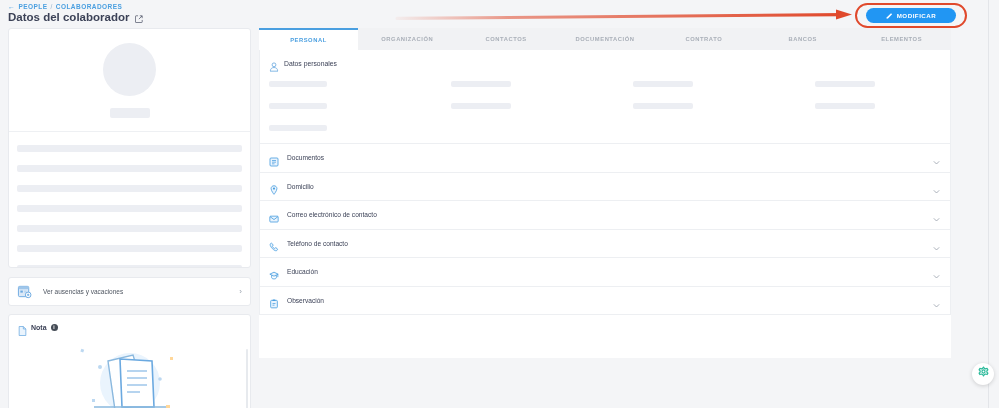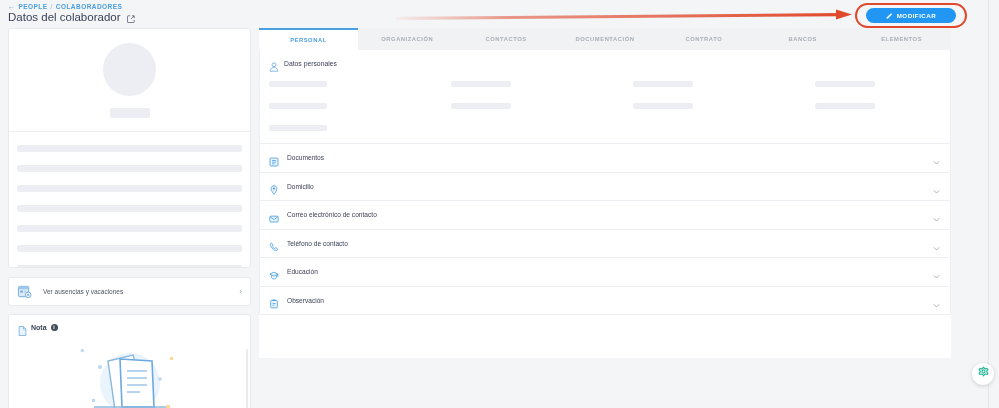--- a/index.html
+++ b/index.html
@@ -15,21 +15,21 @@
   .header { position: absolute; left: 0; top: 0; width: 999px; height: 28px; }
   .breadcrumb {
     position: absolute; left: 8px; top: 3px;
     font-size: 6.5px; letter-spacing: .45px; color: #4a9fe0; font-weight: 700;
     display: flex; align-items: center; gap: 3px; white-space: nowrap;
   }
   .breadcrumb .bc-arrow { font-size: 7px; line-height: 1; color: #4a9fe0; }
   .breadcrumb .bc-sep { color: #9bb8cf; font-weight: 400; }
   .page-title {
     position: absolute; left: 8px; top: 11px;
-    font-size: 11.5px; color: #3c4257; font-weight: 400; white-space: nowrap;
+    font-size: 11.5px; color: #3c4257; font-weight: 700; white-space: nowrap;
     display: flex; align-items: center; gap: 4px;
   }
   .ext-link-icon { display: inline-block; width: 8px; height: 8px; margin-left: 2px; }
 
   
   .modify-wrap { position: absolute; left: 855px; top: 3px; width: 112px; height: 25px; }
   .modify-highlight {
     position: absolute; left: 0; top: 0; width: 112px; height: 25px;
     border: 2.2px solid #e0492c; border-radius: 13px; pointer-events: none;
   }

